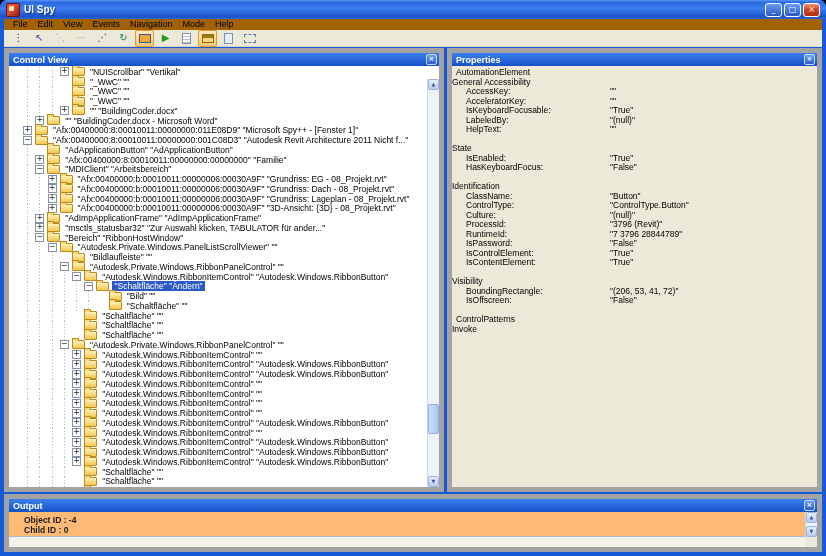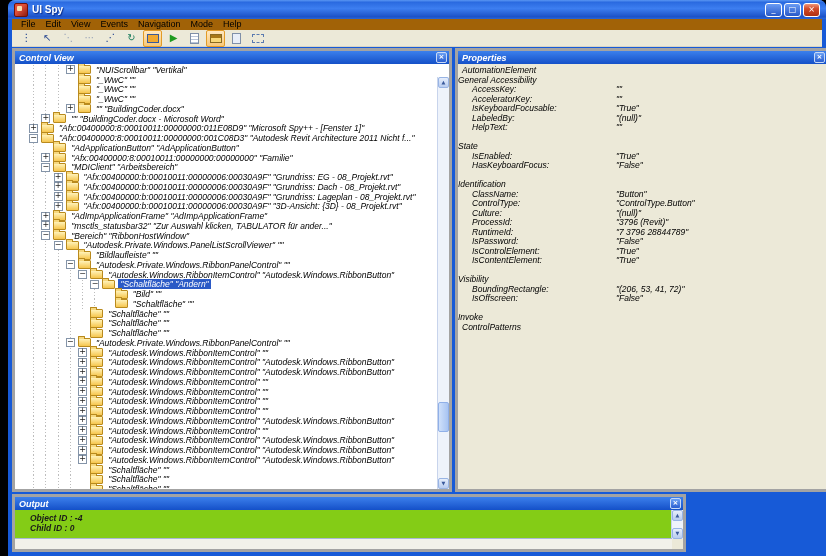--- a/index.html
+++ b/index.html
@@ -1,18 +1,18 @@
 <!DOCTYPE html>
 <html><head>
 <meta charset="utf-8">
 <style>
   html,body{margin:0;padding:0;}
   body{width:826px;height:556px;position:relative;overflow:hidden;
        font-family:"Liberation Sans",sans-serif;background:#000;}
-  .win{position:absolute;inset:0;background:#175ad7;border-radius:7px 7px 0 0;margin-left:8px;}
+  .win{position:absolute;inset:0;background:#175ad7;border-radius:7px 7px 0 0;}
 
   
   .titlebar{position:absolute;left:0;top:0;right:0;height:19px;border-radius:7px 7px 0 0;
     background:linear-gradient(180deg,#5a96f2 0%,#2a6ae0 12%,#3d7ef0 45%,#1c52c8 88%,#2a66d8 100%);
     display:flex;align-items:center;padding-left:6px;box-sizing:border-box;}
   .app-icon{width:12px;height:12px;margin-right:4px;flex:none;
     background:linear-gradient(135deg,#e05038 40%,#8a1a10);border:1px solid #701008;border-radius:2px;position:relative;}
   .app-icon::after{content:'';position:absolute;left:2px;top:2px;width:5px;height:5px;background:#f8e0b0;border-radius:1px;}
   .title-text{color:#fff;font-weight:bold;font-size:10px;text-shadow:1px 1px 1px rgba(0,30,120,.8);}
   .win-btns{position:absolute;right:6px;top:3px;display:flex;gap:2px;}
@@ -35,29 +35,29 @@
   .shp.screen{width:12px;height:9px;border:1px solid #3a5a9a;background:#f0a830;}
   .shp.page{width:9px;height:11px;border:1px solid #8090a8;background:#fff;
     background-image:repeating-linear-gradient(180deg,transparent 0 2px,#b8c4d8 2px 3px);}
   .shp.window{width:12px;height:9px;border:1px solid #8a6a20;background:#f8d878;
     background-image:linear-gradient(180deg,#a87818 0 3px,transparent 3px);}
   .shp.page2{width:9px;height:11px;border:1px solid #8090a8;background:#e8eef8;}
   .shp.rect{width:12px;height:9px;border:1px dashed #5a7ab0;background:transparent;}
 
   
   .client{position:absolute;left:4px;top:47px;right:4px;bottom:4px;background:#175ad7;}
-  .panel{position:absolute;border:3px solid #a3a3a3;box-sizing:border-box;background:#ece9d8;font-style:italic;}
+  .panel{position:absolute;border:5px solid #a3a3a3;box-sizing:border-box;background:#ece9d8;}
   .panel-title{height:13px;background:linear-gradient(180deg,#3c80ec,#1450c8);display:flex;align-items:center;
     padding:0 4px;color:#fff;font-size:9px;font-weight:bold;position:relative;}
   .panel-close{position:absolute;right:2px;top:1px;width:11px;height:11px;box-sizing:border-box;
     background:linear-gradient(180deg,#6aa0f4,#2a5ed0);border:1px solid #c8daf8;border-radius:2px;
     color:#fff;font-size:7px;line-height:8px;text-align:center;font-family:"DejaVu Sans",sans-serif;}
   .cv{left:0;top:1px;width:440px;height:444px;}
   .pv{left:443px;top:1px;width:375px;height:444px;}
-  .ov{left:0;top:447px;width:674px;height:58px;}
+  .ov{left:0;top:447px;width:818px;height:58px;}
 
   
   .cv-body{position:absolute;left:0;top:13px;right:0;bottom:0;background:#fff;}
   .tree{position:absolute;left:0;top:0;right:11px;bottom:0;overflow:hidden;padding-top:1px;}
   .tree-row{height:9.75px;display:flex;align-items:center;white-space:nowrap;padding-left:14px;font-size:8.5px;}
   .sp{width:12.3px;align-self:stretch;flex:none;
     background:repeating-linear-gradient(180deg,#bdbdbd 0 1px,transparent 1px 3px);
     background-size:1px 100%;background-repeat:no-repeat;background-position:4px 0;}
   .exp{flex:none;width:9px;height:9px;box-sizing:border-box;border:1px solid #8494a8;background:#fff;
     font-size:8px;line-height:6px;text-align:center;color:#222;font-family:"DejaVu Sans",sans-serif;}
@@ -80,21 +80,21 @@
     background:linear-gradient(90deg,#cfe0fa,#a8c4f2);border:1px solid #90b0e8;border-radius:2px;}
 
   
   .pv-body{position:absolute;left:0;top:13px;right:0;bottom:0;background:#ece9d8;padding-top:2px;overflow:hidden;}
   .prop-row{height:9.5px;position:relative;font-size:8.5px;line-height:9.5px;white-space:nowrap;color:#000;}
   .plabel{display:inline-block;}
   .ind0{padding-left:4px;}.ind1{}.ind2{padding-left:14px;}
   .pvalue{position:absolute;left:158px;top:0;}
 
   
-  .ov-body{position:absolute;left:0;top:13px;right:0;bottom:10px;background:#84cc16;}
+  .ov-body{position:absolute;left:0;top:13px;right:0;bottom:10px;background:#fdba74;}
   .out-lines{padding:3px 0 0 15px;}
   .out-line{font-size:8.5px;font-weight:bold;line-height:10px;color:#1a1a1a;}
   .ov-vscroll{position:absolute;right:0;top:13px;width:11px;bottom:10px;background:#eef3fb;border-left:1px solid #c8d4ec;}
   .ov-hscroll{position:absolute;left:0;bottom:0;height:10px;right:11px;background:#f2f1ea;border-top:1px solid #aab8d4;}
   .ov-corner{position:absolute;right:0;bottom:0;width:11px;height:10px;background:#ece9d8;}
 </style>
 </head>
 <body>
 
 <div class="win">
@@ -554,22 +554,22 @@
           <div class="prop-row"><span class="plabel ind2">ProcessId:</span><span class="pvalue">"3796 (Revit)"</span></div>
           <div class="prop-row"><span class="plabel ind2">RuntimeId:</span><span class="pvalue">"7 3796 28844789"</span></div>
           <div class="prop-row"><span class="plabel ind2">IsPassword:</span><span class="pvalue">"False"</span></div>
           <div class="prop-row"><span class="plabel ind2">IsControlElement:</span><span class="pvalue">"True"</span></div>
           <div class="prop-row"><span class="plabel ind2">IsContentElement:</span><span class="pvalue">"True"</span></div>
           <div class="prop-row"></div>
           <div class="prop-row"><span class="plabel ind1">Visibility</span></div>
           <div class="prop-row"><span class="plabel ind2">BoundingRectangle:</span><span class="pvalue">"(206, 53, 41, 72)"</span></div>
           <div class="prop-row"><span class="plabel ind2">IsOffscreen:</span><span class="pvalue">"False"</span></div>
           <div class="prop-row"></div>
+          <div class="prop-row"><span class="plabel ind0">ControlPatterns</span></div>
           <div class="prop-row"><span class="plabel ind1">Invoke</span></div>
-          <div class="prop-row"><span class="plabel ind0">ControlPatterns</span></div>
         </div>
     </div>
 
     <div class="panel ov">
       <div class="panel-title">
         <span>Output</span>
         <span class="panel-close">×</span>
       </div>
       <div class="ov-body">
         <div class="out-lines">

